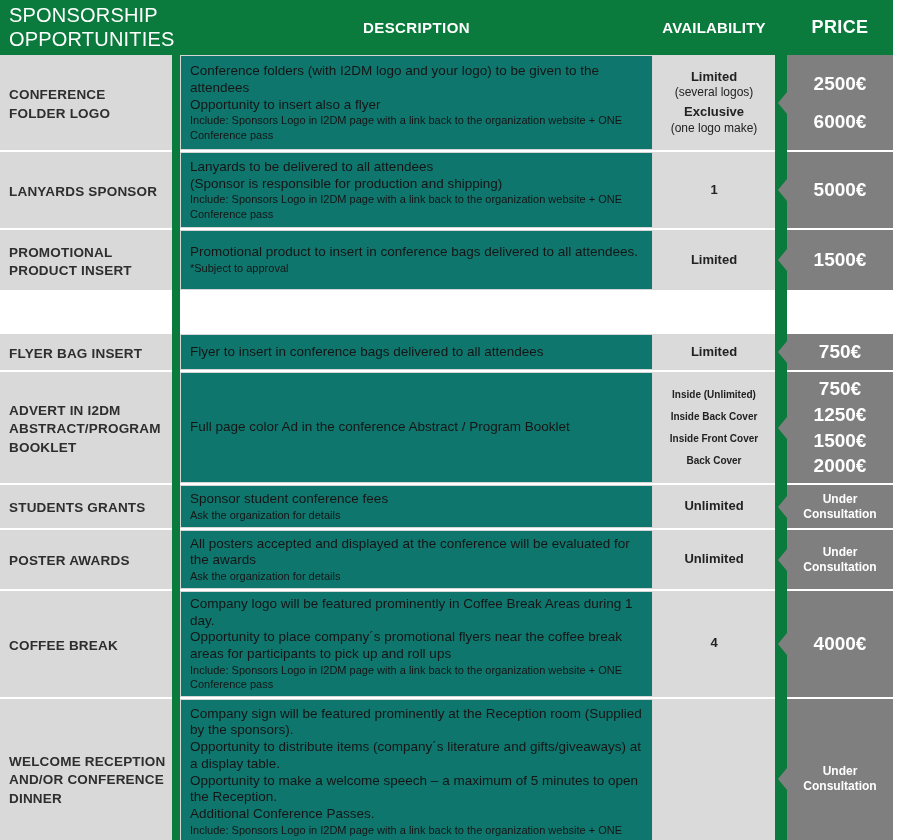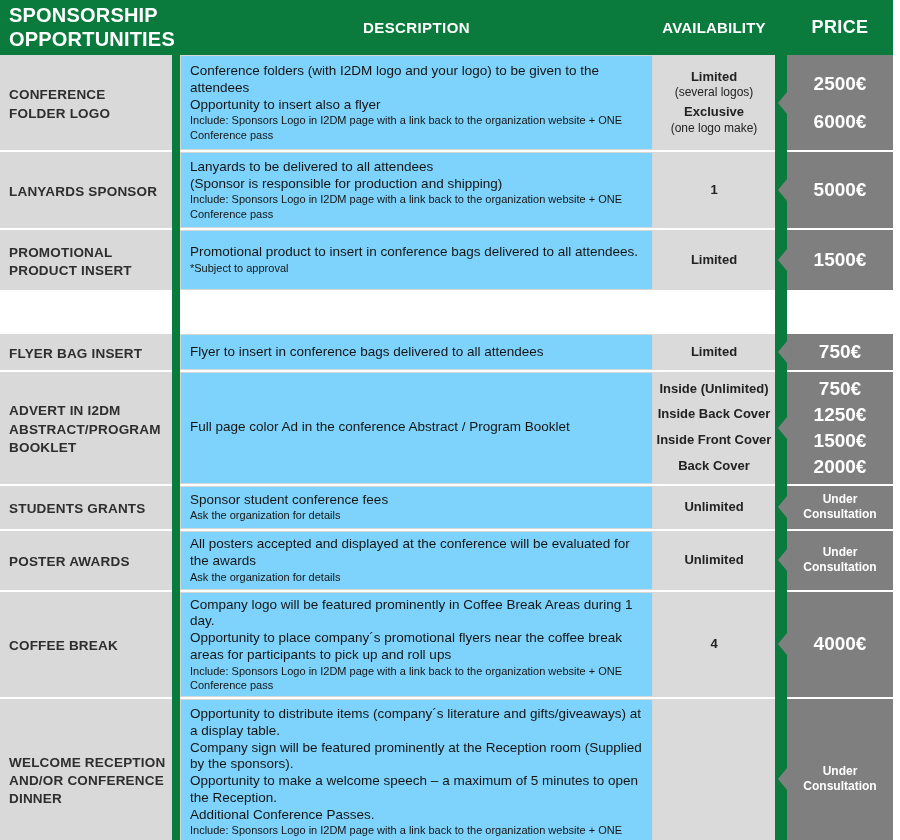--- a/index.html
+++ b/index.html
@@ -1,21 +1,21 @@
 <!DOCTYPE html>
 <html><head>
 <meta charset="utf-8">
 <style>
   * { margin:0; padding:0; box-sizing:border-box; }
   html,body { width:900px; background:#ffffff; font-family:"Liberation Sans", sans-serif; }
   .page { position:relative; width:900px; height:840px; background:#fff; overflow:hidden; }
 
   
   .thead { display:flex; width:893px; height:55px; background:#0a7b3c; color:#fff; align-items:center; }
-  .th-title { width:180px; padding:4px 0 4px 9px; font-size:20px; font-weight:bold; line-height:1.18; letter-spacing:.2px; }
+  .th-title { width:180px; padding:4px 0 4px 9px; font-size:20px; font-weight:normal; line-height:1.18; letter-spacing:.2px; }
   .th-desc  { width:473px; text-align:center; font-size:15px; font-weight:bold; letter-spacing:.4px; }
   .th-avail { width:122px; text-align:center; font-size:15px; font-weight:bold; letter-spacing:.2px; }
   .th-spacer{ width:12px; }
   .th-price { width:106px; text-align:center; font-size:18px; font-weight:bold; letter-spacing:.4px; }
 
   
   .tbody { position:relative; z-index:0; width:893px; }
   
   .tbody::before { content:""; position:absolute; z-index:-1; left:172px; top:0; bottom:0; width:8px;  background:#0a7b3c; }
   .tbody::after  { content:""; position:absolute; z-index:-1; left:775px; top:0; bottom:0; width:12px; background:#0a7b3c; }
@@ -29,36 +29,36 @@
   .row:nth-child(5){ min-height:104px; }
   .row:nth-child(6){ min-height:43px; }
   .row:nth-child(7){ min-height:59px; }
   .row:nth-child(8){ min-height:105px; }
   .row:nth-child(9){ min-height:160px; }
 
   .cell-label { width:172px; background:#d9d9d9; display:flex; align-items:center;
                 padding:10px 6px 6px 9px; font-size:13.5px; font-weight:bold; color:#2e2e2e;
                 letter-spacing:.2px; line-height:1.35; text-transform:uppercase; }
   .spacer-a { width:8px; }
-  .cell-desc { width:473px; background:#7dd3fc; border:1px solid #d6d6d6; padding:4px 9px;
+  .cell-desc { width:473px; background:#0f766e; border:1px solid #d6d6d6; padding:4px 9px;
                display:flex; flex-direction:column; justify-content:center; color:#151515; }
   .desc-line { font-size:13.5px; line-height:1.24; }
   .note-line { font-size:11px;  line-height:1.3; margin-top:0; }
   .desc-line + .note-line { margin-top:0; }
   .row:nth-child(3) .desc-line + .note-line,
   .row:nth-child(6) .desc-line + .note-line,
   .row:nth-child(7) .desc-line + .note-line { margin-top:0; }
 
   .cell-avail { width:122px; background:#dadada; display:flex; flex-direction:column;
                 justify-content:center; align-items:center; text-align:center;
                 padding:4px 2px; color:#222; }
   .avail-line { font-size:13px; font-weight:bold; line-height:1.3; }
   .avail-line.small { font-size:12px; font-weight:normal; }
   .row:nth-child(1) .avail-line:nth-child(3) { margin-top:3px; }
-  .row:nth-child(5) .avail-line { margin:4.5px 0; font-size:13px; }
+  .row:nth-child(5) .avail-line { margin:4.5px 0; font-size:10px; }
 
   .spacer-b { width:12px; }
   .cell-price { position:relative; width:106px; background:#7f7f7f; display:flex; flex-direction:column;
                 justify-content:center; align-items:center; text-align:center; color:#fff; padding:4px 6px; }
   .cell-price::before { content:""; position:absolute; left:-9px; top:50%; transform:translateY(-50%);
                 border-top:11px solid transparent; border-bottom:11px solid transparent;
                 border-right:9px solid #7f7f7f; }
   .price-line { font-size:19px; font-weight:bold; line-height:1.25; }
   .price-line.consult { font-size:12px; line-height:1.25; }
   .row:nth-child(1) .price-line { margin:7px 0; }
@@ -206,22 +206,22 @@
         </div>
     <div class="spacer-b"></div>
     <div class="cell-price">
           <div class="price-line">4000€</div>
         </div>
   </div>
       <div class="row">
     <div class="cell-label">WELCOME RECEPTION AND/OR CONFERENCE DINNER</div>
     <div class="spacer-a"></div>
     <div class="cell-desc">
+          <div class="desc-line">Company sign will be featured prominently at the Reception room (Supplied by the sponsors).</div>
           <div class="desc-line">Opportunity to distribute items (company´s literature and gifts/giveaways) at a display table.</div>
-          <div class="desc-line">Company sign will be featured prominently at the Reception room (Supplied by the sponsors).</div>
           <div class="desc-line">Opportunity to make a welcome speech – a maximum of 5 minutes to open the Reception.</div>
           <div class="desc-line">Additional Conference Passes.</div>
           <div class="note-line">Include: Sponsors Logo in I2DM page with a link back to the organization website + ONE Conference pass</div>
         </div>
     <div class="cell-avail"></div>
     <div class="spacer-b"></div>
     <div class="cell-price">
           <div class="price-line consult">Under Consultation</div>
         </div>
   </div>

